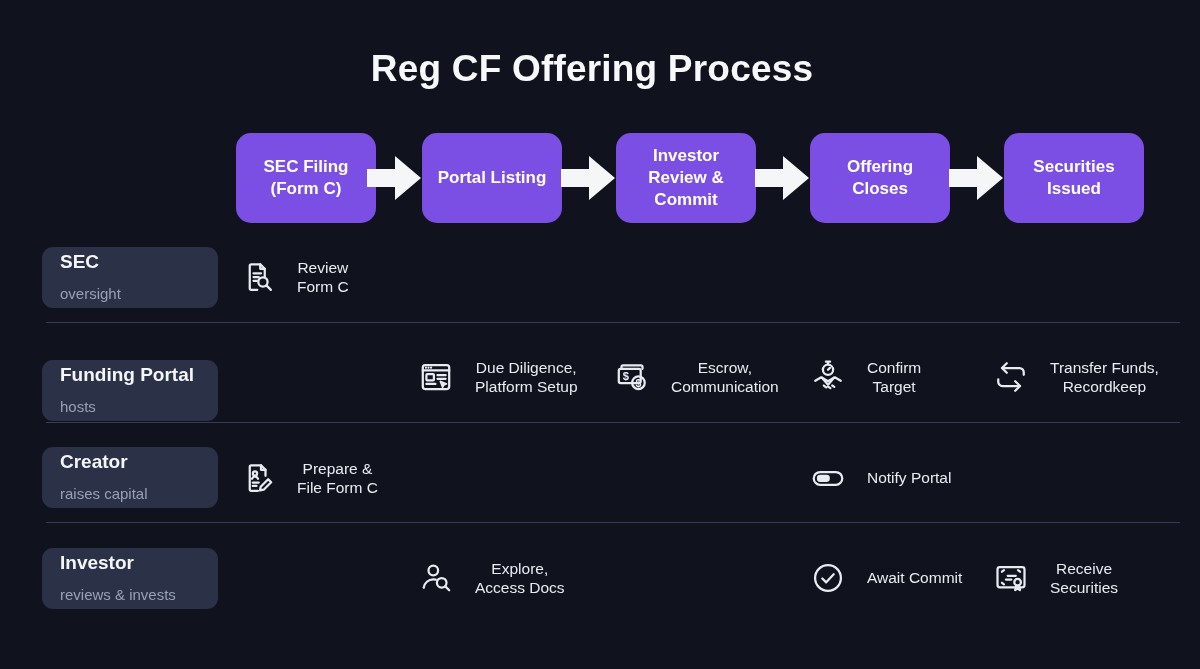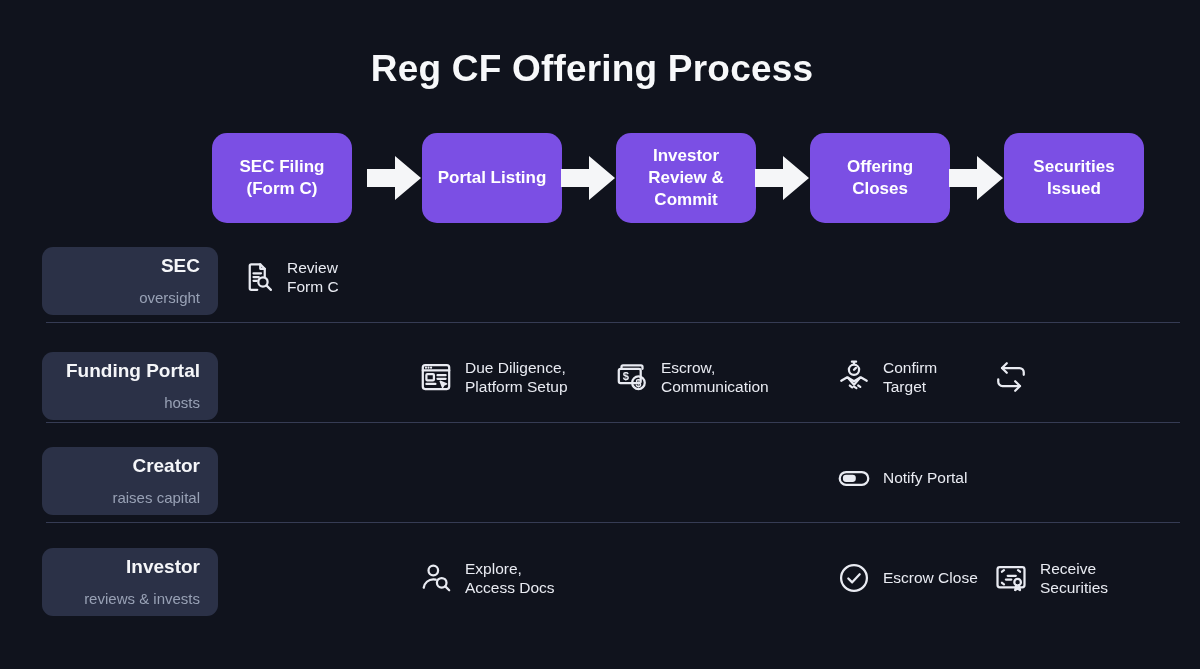--- a/index.html
+++ b/index.html
@@ -19,47 +19,47 @@
   }
 
   
   .step{
     position:absolute;top:133px;width:140px;height:90px;
     background:#7b4fe4;border-radius:15px;
     display:flex;align-items:center;justify-content:center;
     text-align:center;font-weight:700;font-size:17px;line-height:1.28;
     color:#ffffff;padding:0 10px;box-sizing:border-box;
   }
-  .step1{left:212px}.step2{left:422px}.step3{left:616px}.step4{left:810px}.step5{left:1004px}
+  .step1{left:236px}.step2{left:422px}.step3{left:616px}.step4{left:810px}.step5{left:1004px}
 
   .flow-arrow{position:absolute;top:155px;width:56px;height:46px;}
   .arr1{left:366px}.arr2{left:560px}.arr3{left:754px}.arr4{left:948px}
 
   
   .lane-label{
-    position:absolute;left:42px;width:176px;height:68px;
+    position:absolute;left:42px;width:176px;height:61px;
     background:#2b3147;border-radius:11px;
     display:flex;flex-direction:column;justify-content:center;
-    padding:0 18px;box-sizing:border-box;text-align:right;
+    padding:0 18px;box-sizing:border-box;
   }
   .lane-label .lane-name{font-size:19px;font-weight:700;color:#f5f6f9;line-height:1.2;}
   .lane-label .lane-role{font-size:15px;color:#98a1b5;line-height:1.3;margin-top:10px;}
-  .lane1{top:247px}.lane2{top:352px}.lane3{top:447px}.lane4{top:548px}
+  .lane1{top:247px}.lane2{top:360px}.lane3{top:447px}.lane4{top:548px}
 
   .divider{
     position:absolute;left:46px;width:1134px;height:1px;background:#363c54;
   }
   .div1{top:322px}.div2{top:422px}.div3{top:522px}
 
   
   .cell{
-    position:absolute;display:flex;align-items:center;gap:11px;height:48px;
+    position:absolute;display:flex;align-items:center;gap:21px;height:48px;text-align:center;
   }
   .row1{top:253px}.row2{top:353px}.row3{top:454px}.row4{top:554px}
-  .col1{left:240px}.col2{left:418px}.col3{left:614px}.col4{left:836px}.col5{left:993px}
+  .col1{left:240px}.col2{left:418px}.col3{left:614px}.col4{left:810px}.col5{left:993px}
   .cell .txt{font-size:15.5px;line-height:19.5px;color:#e9ebf2;white-space:pre-line;}
   .icon{width:36px;height:36px;flex:0 0 36px;color:#e9ebf2;}
   .icon svg{width:36px;height:36px;display:block;stroke:currentColor;fill:none;
     stroke-width:1.5;stroke-linecap:round;stroke-linejoin:round;}
 </style>
 </head>
 <body>
 
 <div class="stage">
 
@@ -171,22 +171,38 @@
   </div>
   <div class="cell row2 col5">
     <span class="icon">
       <svg viewBox="0 0 24 24">
           <path d="M20.5 10.5V8.8a2.8 2.8 0 0 0-2.8-2.8H6"></path>
           <path d="M9.2 2.8L6 6l3.2 3.2"></path>
           <path d="M3.5 13.5v1.7A2.8 2.8 0 0 0 6.3 18H18"></path>
           <path d="M14.8 14.8L18 18l-3.2 3.2"></path>
         </svg>
     </span>
-  </div>
-
+    <span class="txt">Transfer Funds,
+Recordkeep</span>
+  </div>
+
+  <div class="cell row3 col1">
+    <span class="icon">
+      <svg viewBox="0 0 24 24">
+          <path d="M17 10.5V6.5l-3-3H7.5a1 1 0 0 0-1 1v15a1 1 0 0 0 1 1H12"></path>
+          <path d="M14 3.5V6.5h3"></path>
+          <circle cx="10" cy="9" r="1.4"></circle>
+          <path d="M8 12.5c.4-1 1.1-1.4 2-1.4s1.6.4 2 1.4"></path>
+          <path d="M8.5 15h4M8.5 17.3h2.5"></path>
+          <path d="M13.8 17.8l5-5 2 2-5 5-2.5.5z"></path>
+        </svg>
+    </span>
+    <span class="txt">Prepare &amp;
+File Form C</span>
+  </div>
   <div class="cell row3 col4">
     <span class="icon">
       <svg viewBox="0 0 24 24">
           <rect x="2.5" y="8" width="19" height="8.5" rx="4.25"></rect>
           <rect x="4.6" y="9.9" width="8.6" height="4.7" rx="2.1" fill="currentColor" stroke="none"></rect>
         </svg>
     </span>
     <span class="txt">Notify Portal</span>
   </div>
 
@@ -202,21 +218,21 @@
     <span class="txt">Explore,
 Access Docs</span>
   </div>
   <div class="cell row4 col4">
     <span class="icon">
       <svg viewBox="0 0 24 24">
           <circle cx="12" cy="12" r="8.6"></circle>
           <path d="M8.2 12.3l2.6 2.6 5-5.4"></path>
         </svg>
     </span>
-    <span class="txt">Escrow Close</span>
+    <span class="txt">Await Commit</span>
   </div>
   <div class="cell row4 col5">
     <span class="icon">
       <svg viewBox="0 0 24 24">
           <rect x="3" y="4.8" width="18" height="13.4" rx="1.5"></rect>
           <path d="M6 7.8l1.3-1M18 7.8l-1.3-1M6 15.2l1.3 1"></path>
           <path d="M9.8 10.5h5.4M8.6 13h3.6"></path>
           <circle cx="16.4" cy="14.8" r="2.2"></circle>
           <path d="M15.5 16.8l-.7 3.2 1.6-1 1.6 1-.7-3.2"></path>
         </svg>

